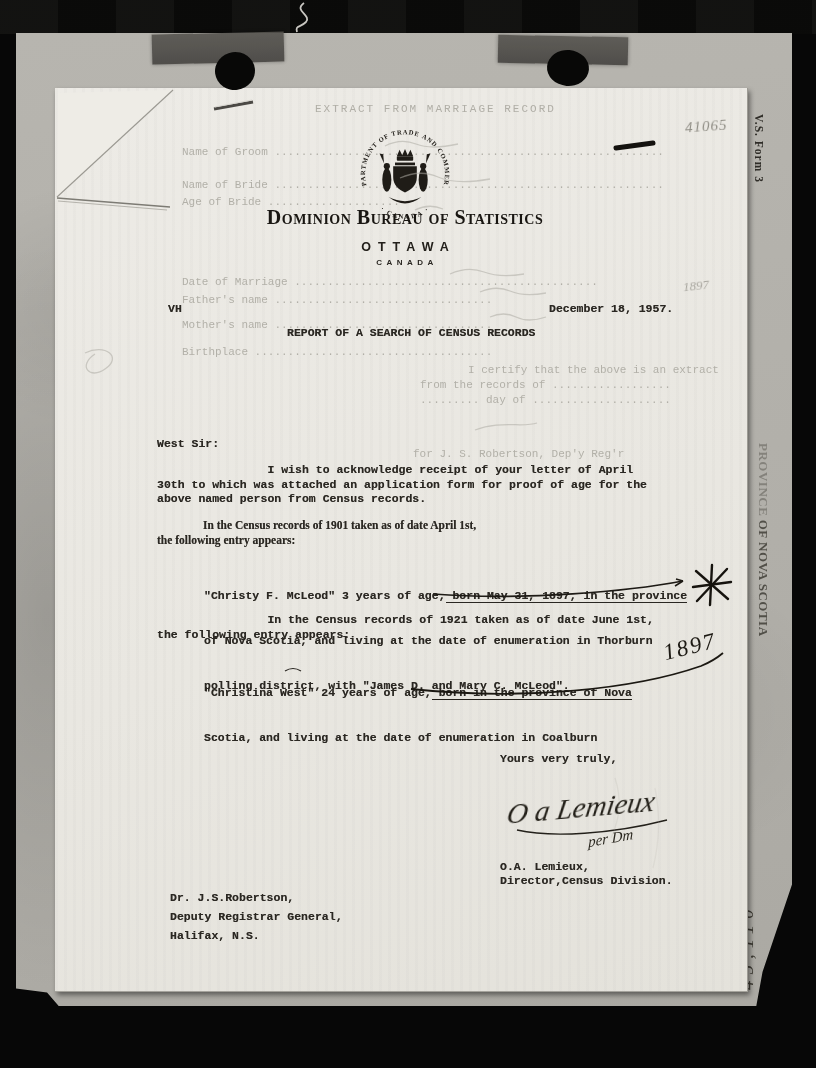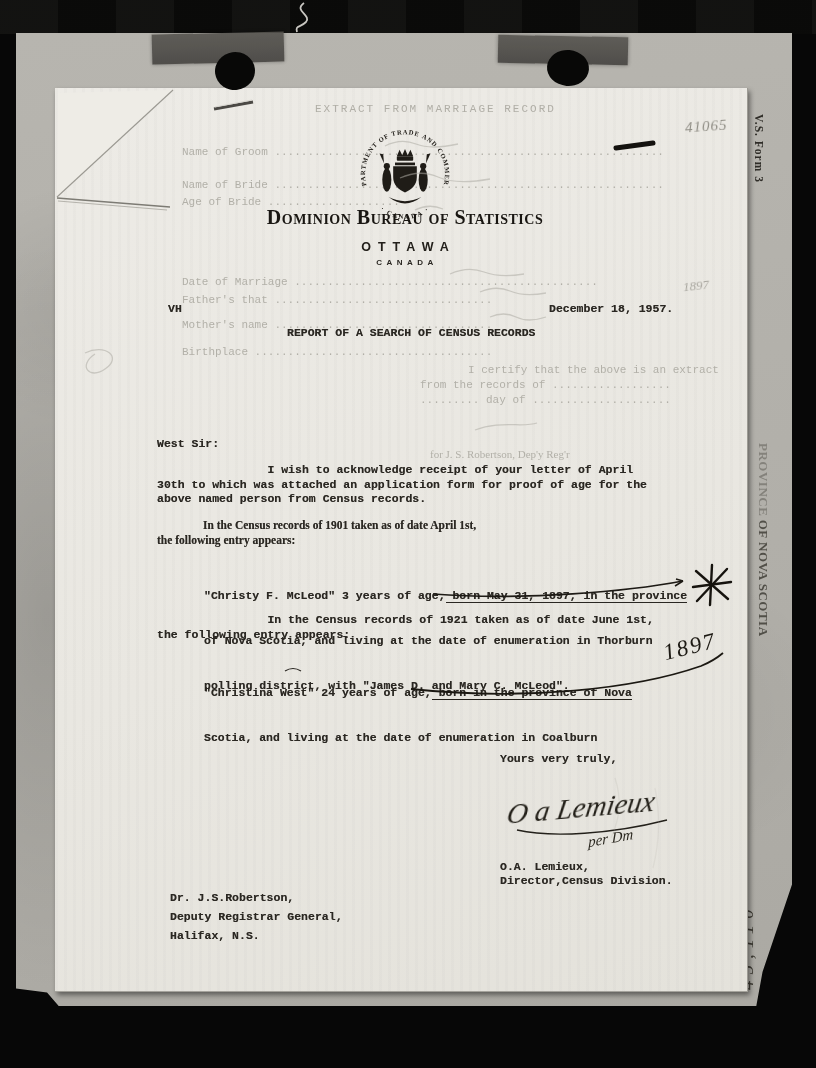--- a/index.html
+++ b/index.html
@@ -75,27 +75,27 @@
   </div>
   <div class="vnum" style="left:736px;top:812px;height:178px;">45,110</div>
 
   <div class="page">
 
     <div class="bleed t" style="left:260px;top:15px;">EXTRACT FROM MARRIAGE RECORD</div>
     <div class="bleed" style="left:127px;top:58px;">Name of Groom ...........................................................</div>
     <div class="bleed" style="left:127px;top:91px;">Name of Bride ...........................................................</div>
     <div class="bleed" style="left:127px;top:108px;">Age of Bride ....................</div>
     <div class="bleed" style="left:127px;top:188px;">Date of Marriage ..............................................</div>
-    <div class="bleed" style="left:127px;top:206px;">Father's that .................................</div>
+    <div class="bleed" style="left:127px;top:206px;">Father's name .................................</div>
     <div class="bleed" style="left:127px;top:231px;">Mother's name .................................</div>
     <div class="bleed" style="left:127px;top:258px;">Birthplace ....................................</div>
     <div class="bleed" style="left:365px;top:276px;margin-left:48px;">I certify that the above is an extract</div>
     <div class="bleed" style="left:365px;top:291px;">from the records of ..................</div>
     <div class="bleed" style="left:365px;top:306px;">......... day of .....................</div>
-    <div class="bleed" style="left:375px;top:360px;font-family:Liberation Serif, serif;">for J. S. Robertson, Dep'y Reg'r</div>
+    <div class="bleed" style="left:358px;top:360px;">for J. S. Robertson, Dep'y Reg'r</div>
     <div class="hand pencil" style="left:628px;top:190px;font-size:13px;transform:rotate(-6deg);opacity:.7;filter:blur(.4px);">1897</div>
 
     <svg style="left:300px;top:40px;" width="100" height="100" viewBox="0 0 110 110">
       <defs>
         <path id="arcT" d="M 13,64 A 44,44 0 1 1 97,64"></path>
         <path id="arcB" d="M 21,82 A 41,41 0 0 0 89,82"></path>
       </defs>
       <text font-family="Liberation Serif, serif" font-size="7.2" font-weight="700" fill="#24211c" letter-spacing="1.1">
         <textPath href="#arcT" startOffset="50%" text-anchor="middle">DEPARTMENT OF TRADE AND COMMERCE</textPath>
       </text>

